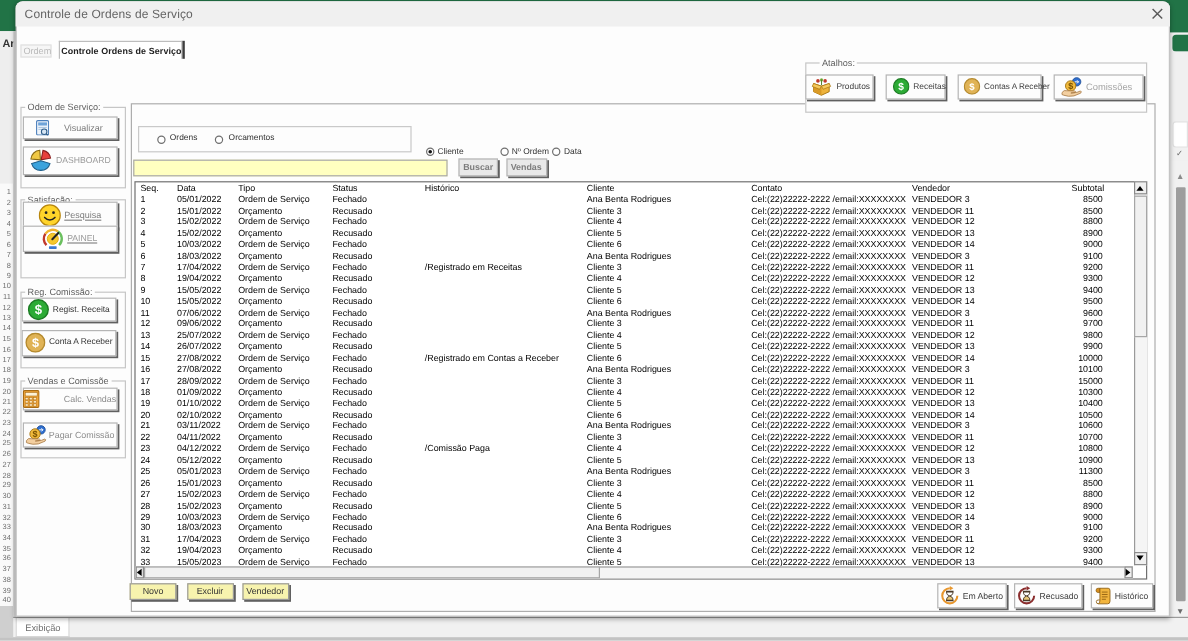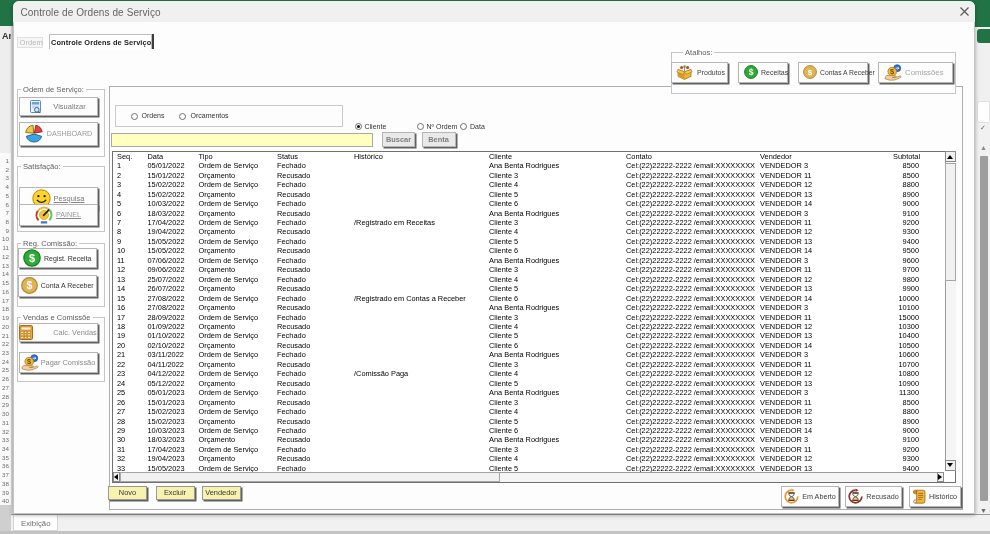--- a/index.html
+++ b/index.html
@@ -161,32 +161,32 @@
         <svg width="20" height="20" viewBox="0 0 20 20" style="">
           <path d="M10.3 9.2 L11.8 1.3 A8 8 0 0 1 18.1 7.8 Z" fill="#e8413c" stroke="#8a1f1f" stroke-width="0.9"></path>
           <path d="M9.7 9.2 L1.73 8.5 A8 8 0 0 1 9.14 1.22 Z" fill="#f0c845" stroke="#8a6a14" stroke-width="0.9"></path>
           <path d="M10 10 L17.65 12.34 A8 8 0 0 1 2.35 12.34 Z" fill="#3ba3dd" stroke="#1d5e8a" stroke-width="0.9"></path>
         </svg>
       </span>
       <span class="bl" style="font-size:7.2px;color:#9a9a9a;margin-left:3px">DASHBOARD</span>
     </div>
 <div class="gb" style="left:17px;top:166px;width:88px;height:66px"></div>
 <div class="gbl" style="left:21px;top:161.5px">Satisfação:</div>
-<div class="b3" style="left:18.5px;top:187px;width:79px;height:22.5px;text-decoration:underline;">
+<div class="b3" style="left:18.5px;top:168px;width:79px;height:22.5px;text-decoration:underline;">
       <span class="ic">
         <svg width="19" height="19" viewBox="0 0 19 19" style="">
           <circle cx="9.5" cy="9.5" r="8.7" fill="#ffd42a" stroke="#b8860b" stroke-width="1"></circle>
           <circle cx="6.4" cy="7.2" r="1.15" fill="#222"></circle>
           <circle cx="12.6" cy="7.2" r="1.15" fill="#222"></circle>
           <path d="M5.2 11.2 Q9.5 15.6 13.8 11.2" fill="none" stroke="#222" stroke-width="1.3" stroke-linecap="round"></path>
         </svg>
       </span>
       <span class="bl" style="font-size:7.5px;color:#7b7b7b;margin-left:3px">Pesquisa</span>
     </div>
-<div class="b3" style="left:18.5px;top:204px;width:79px;height:21.5px;text-decoration:underline;">
+<div class="b3" style="left:18.5px;top:188px;width:79px;height:21.5px;text-decoration:underline;">
       <span class="ic">
         <svg width="18" height="18" viewBox="0 0 18 18" style="">
           <circle cx="9" cy="9" r="8.3" fill="#fff"></circle>
           <path d="M3.7 14.3 A7.5 7.5 0 0 1 2.86 4.7" fill="none" stroke="#c0392b" stroke-width="2"></path>
           <path d="M2.86 4.7 A7.5 7.5 0 0 1 13.3 2.86" fill="none" stroke="#f0b32e" stroke-width="2"></path>
           <path d="M13.3 2.86 A7.5 7.5 0 0 1 14.3 14.3" fill="none" stroke="#6abf5e" stroke-width="2"></path>
           <circle cx="9" cy="9" r="4.6" fill="#f5c82e" stroke="#e2ae14" stroke-width="0.8"></circle>
           <path d="M8.6 9.4 L13.6 4.2" stroke="#222" stroke-width="1.7" stroke-linecap="round"></path>
           <rect x="5.8" y="15.2" width="6.4" height="2.2" rx="0.5" fill="#3b78d0"></rect>
         </svg>
@@ -251,21 +251,21 @@
 <div class="radio" style="left:179px;top:112.5px"></div>
 <div class="rlab" style="left:190.5px;top:112px">Orcamentos</div>
 <div class="radio sel" style="left:354.5px;top:123px"></div>
 <div class="rlab" style="left:364.5px;top:122.5px">Cliente</div>
 <div class="radio" style="left:416.5px;top:123px"></div>
 <div class="rlab" style="left:426.5px;top:122.5px">Nº Ordem</div>
 <div class="radio" style="left:459.5px;top:123px"></div>
 <div class="rlab" style="left:470px;top:122.5px">Data</div>
 <div class="abs" style="left:110.5px;top:132.5px;width:262px;height:14.5px;background:#ffffc0;border:1px solid #a8a8a8;box-sizing:border-box"></div>
 <div class="ybtn" style="left:382px;top:131.5px;width:33px;height:15.5px;background:#e9e9e9;color:#7d7d7d;font-weight:bold;border-color:#b5b5b5">Buscar</div>
-<div class="ybtn" style="left:421.5px;top:131.5px;width:34px;height:15.5px;background:#e9e9e9;color:#7d7d7d;font-weight:bold;border-color:#b5b5b5">Benta</div>
+<div class="ybtn" style="left:421.5px;top:131.5px;width:34px;height:15.5px;background:#e9e9e9;color:#7d7d7d;font-weight:bold;border-color:#b5b5b5">Vendas</div>
 <div class="abs" style="left:112px;top:150.5px;width:844px;height:332px;background:#fff;border:1px solid #707070;box-sizing:border-box"></div>
 <div class="hdr" style="left:117px;top:151.8px">Seq.</div>
 <div class="hdr" style="left:147.5px;top:151.8px">Data</div>
 <div class="hdr" style="left:198.5px;top:151.8px">Tipo</div>
 <div class="hdr" style="left:277px;top:151.8px">Status</div>
 <div class="hdr" style="left:354px;top:151.8px">Histórico</div>
 <div class="hdr" style="left:489px;top:151.8px">Cliente</div>
 <div class="hdr" style="left:626px;top:151.8px">Contato</div>
 <div class="hdr" style="left:760px;top:151.8px">Vendedor</div>
 <div class="hdr" style="left:893px;top:151.8px">Subtotal</div>

